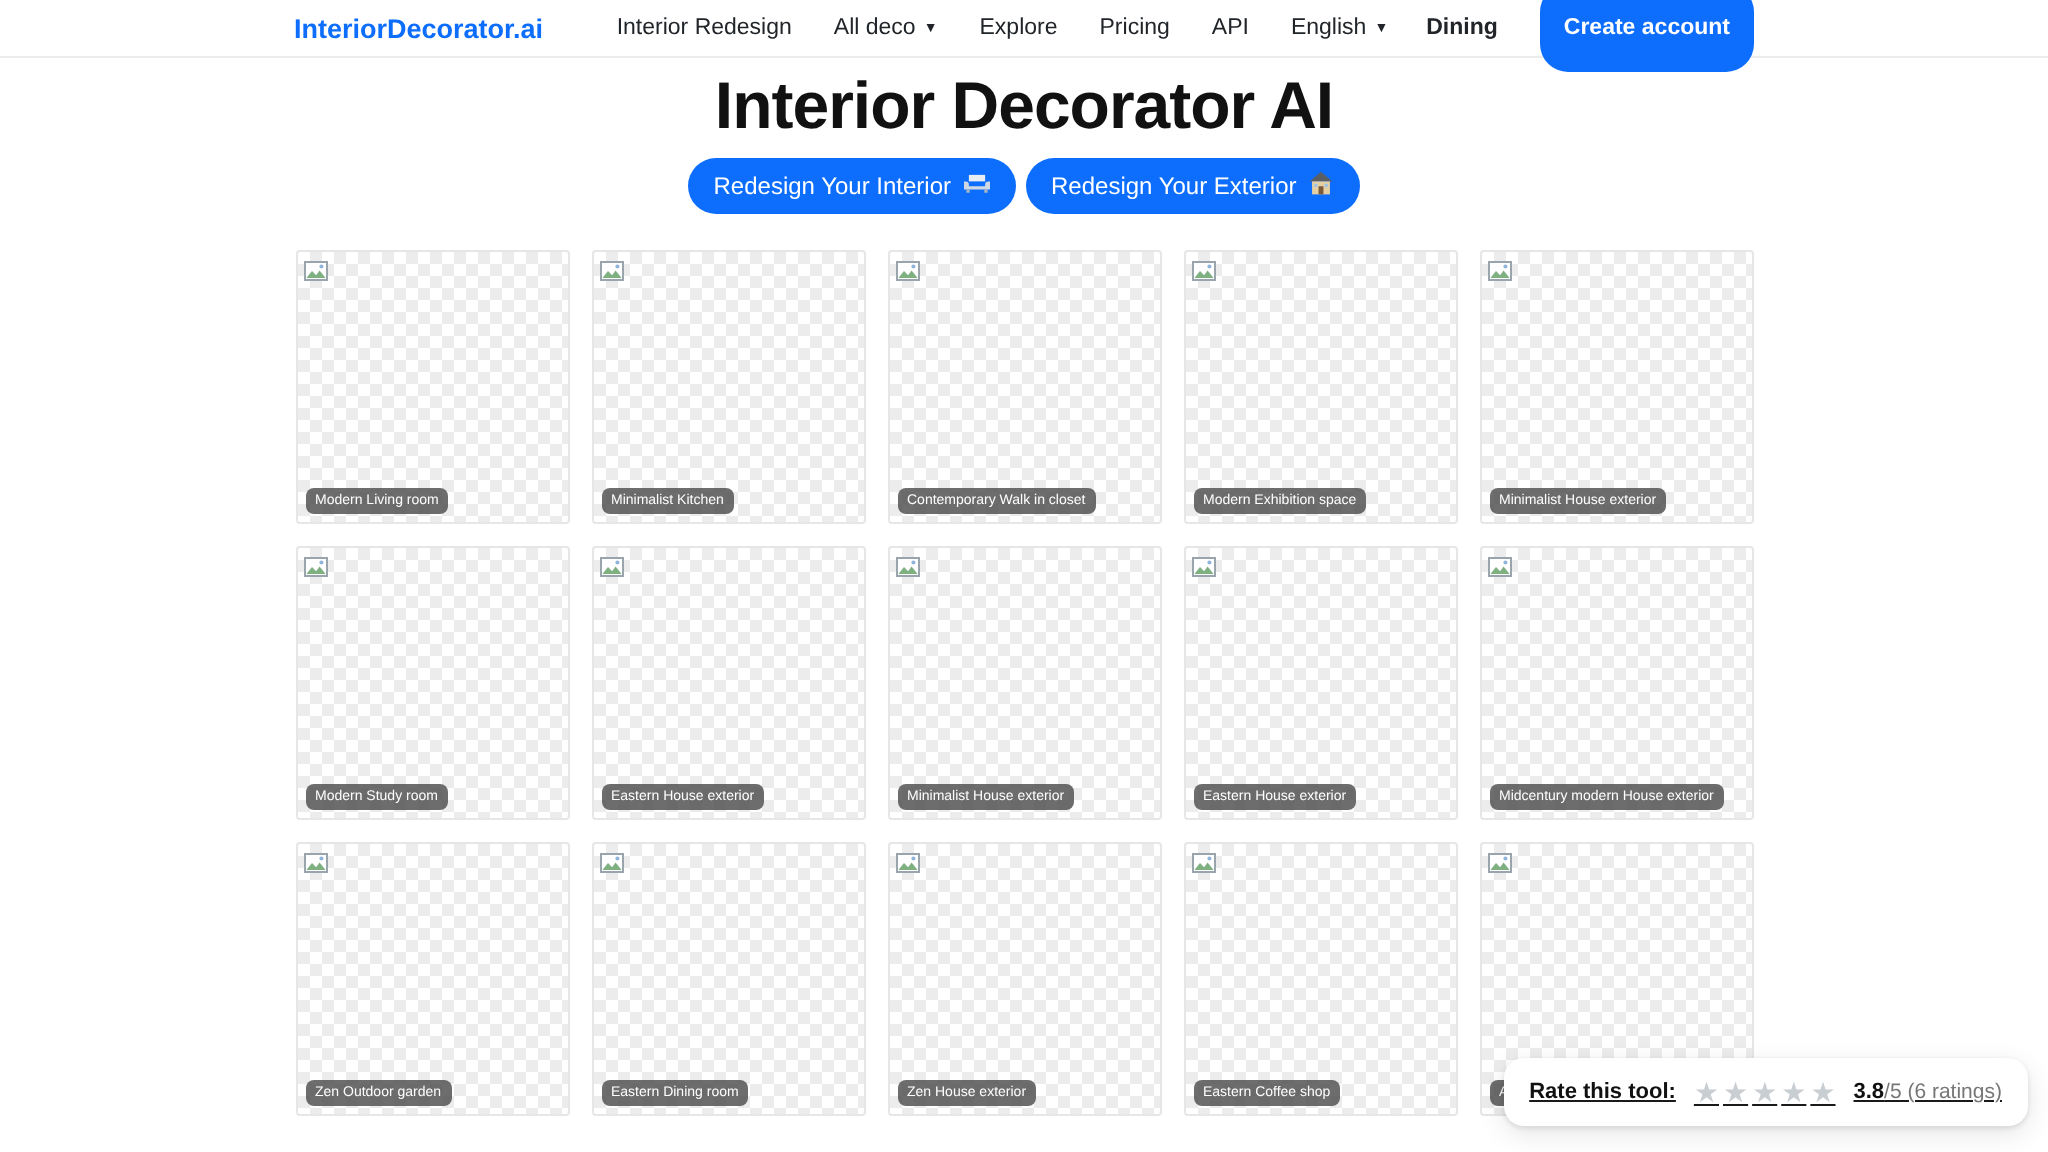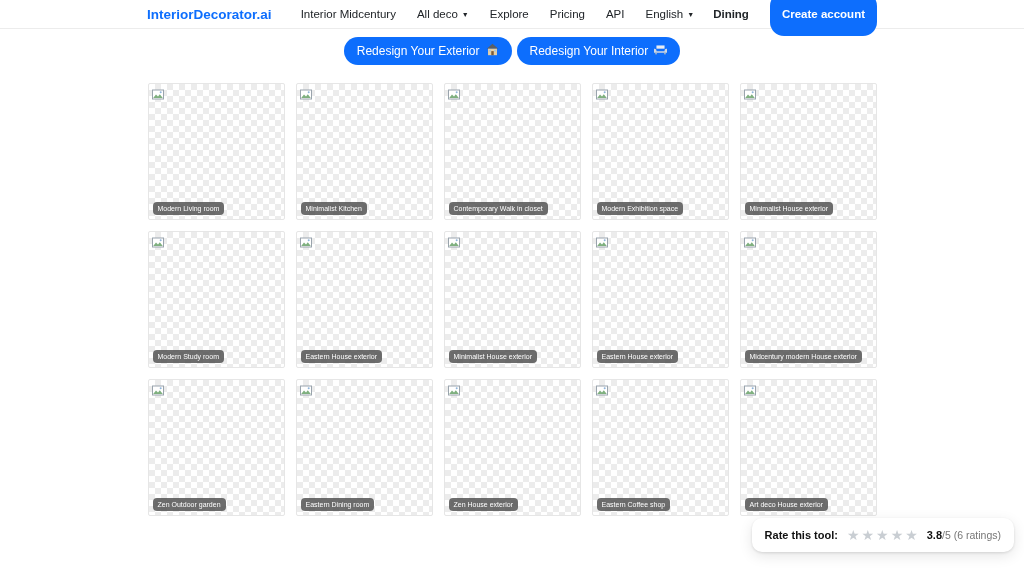--- a/index.html
+++ b/index.html
@@ -55,40 +55,40 @@
   .bimg { position:absolute; top:3px; left:3px; width:12px; height:12px; }
   .tag {
     position:absolute; left:4px; bottom:4px; max-width:126px;
     background:rgba(84,84,84,0.85); color:#ffffff;
     font-size:7px; line-height:9px; padding:2px 5px; border-radius:4px;
     white-space:nowrap; overflow:hidden;
   }
 
   
   .rating {
-    position:fixed; right:10px; bottom:24px; z-index:10;
+    position:fixed; right:10px; bottom:13px; z-index:10;
     background:#ffffff; border-radius:10px;
     box-shadow:0 1px 3px rgba(0,0,0,0.12), 0 4px 14px rgba(0,0,0,0.10);
-    padding:10px 13px; display:flex; align-items:center; gap:9px;
+    padding:10px 13px; display:flex; align-items:center; gap:9px;text-decoration:underline;
   }
   .rating-label { font-size:11px; font-weight:700; color:#111; white-space:nowrap; }
   .stars { display:flex; gap:2px; }
   .star { font-size:14px; line-height:14px; color:#c9ced3; cursor:pointer; }
   .score { font-size:10.5px; color:#777; white-space:nowrap; }
   .score b { color:#111; font-size:11px; }
 </style>
 </head>
 <body>
 
 <header>
   <div class="container header-inner">
     <div class="logo">InteriorDecorator.ai</div>
     <nav>
       <a class="nav-link">
-          <span>Interior Midcentury</span>
+          <span>Interior Redesign</span>
         </a>
       <a class="nav-link">
           <span>All deco</span>
           <span class="caret">▼</span>
         </a>
       <a class="nav-link">
           <span>Explore</span>
         </a>
       <a class="nav-link">
           <span>Pricing</span>
@@ -100,40 +100,41 @@
           <span>English</span>
           <span class="caret">▼</span>
         </a>
       <a class="nav-link login">Dining</a>
       <button class="btn-primary">Create account</button>
     </nav>
   </div>
 </header>
 
 <section class="hero">
+  <h1>Interior Decorator AI</h1>
   <div class="hero-buttons">
+    <button class="hero-btn">
+      <span>Redesign Your Interior</span>
+      <span><svg width="13" height="13" viewBox="0 0 16 16">
+            <path fill="#e8edf3" d="M3 3h10v4H3z"></path>
+            <path fill="#cfd8e2" d="M1 7a2 2 0 0 1 2 2v1h10V9a2 2 0 0 1 2-2h1v5H0V7z"></path>
+            <rect x="1.5" y="12" width="2" height="2" fill="#aab6c2"></rect>
+            <rect x="12.5" y="12" width="2" height="2" fill="#aab6c2"></rect>
+          </svg></span>
+    </button>
     <button class="hero-btn">
       <span>Redesign Your Exterior</span>
       <span><svg width="13" height="13" viewBox="0 0 16 16">
             <path fill="#5a5f66" d="M8 1 1 7h14z"></path>
             <path fill="#e6cfa3" d="M2.5 7h11v8h-11z"></path>
             <rect x="6.5" y="10" width="3" height="5" fill="#7a5a3a"></rect>
             <rect x="3.8" y="8.5" width="2" height="2" fill="#9ec4e8"></rect>
             <rect x="10.2" y="8.5" width="2" height="2" fill="#9ec4e8"></rect>
           </svg></span>
     </button>
-    <button class="hero-btn">
-      <span>Redesign Your Interior</span>
-      <span><svg width="13" height="13" viewBox="0 0 16 16">
-            <path fill="#e8edf3" d="M3 3h10v4H3z"></path>
-            <path fill="#cfd8e2" d="M1 7a2 2 0 0 1 2 2v1h10V9a2 2 0 0 1 2-2h1v5H0V7z"></path>
-            <rect x="1.5" y="12" width="2" height="2" fill="#aab6c2"></rect>
-            <rect x="12.5" y="12" width="2" height="2" fill="#aab6c2"></rect>
-          </svg></span>
-    </button>
   </div>
 </section>
 
 <section class="grid">
   <figure class="card">
     <span class="bimg"><svg width="12" height="12" viewBox="0 0 12 12">
           <rect x="0.5" y="1" width="11" height="9" fill="#fff" stroke="#9aa4ad"></rect>
           <path d="M1.2 9 4 5.5 6 7.6 7.8 5.2 10.8 9z" fill="#7fb07f"></path>
           <circle cx="8.7" cy="3.2" r="1" fill="#8fb4d9"></circle>
         </svg></span>

